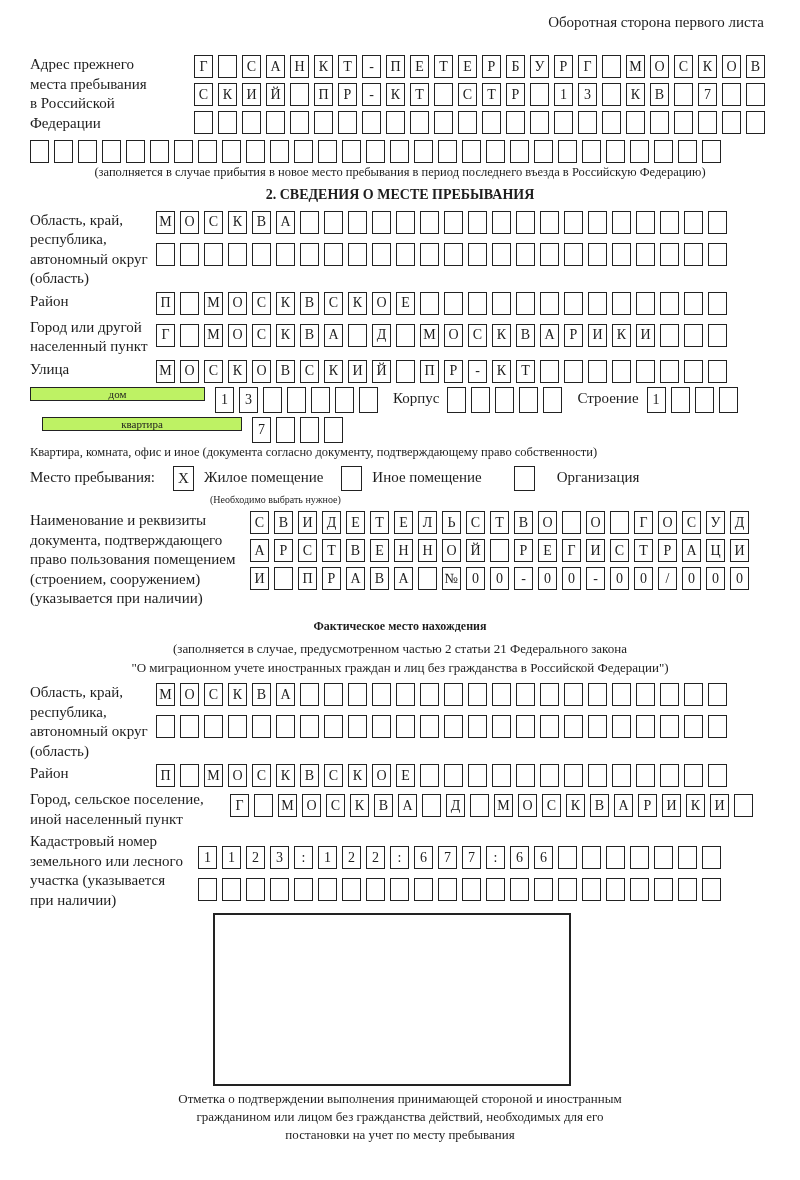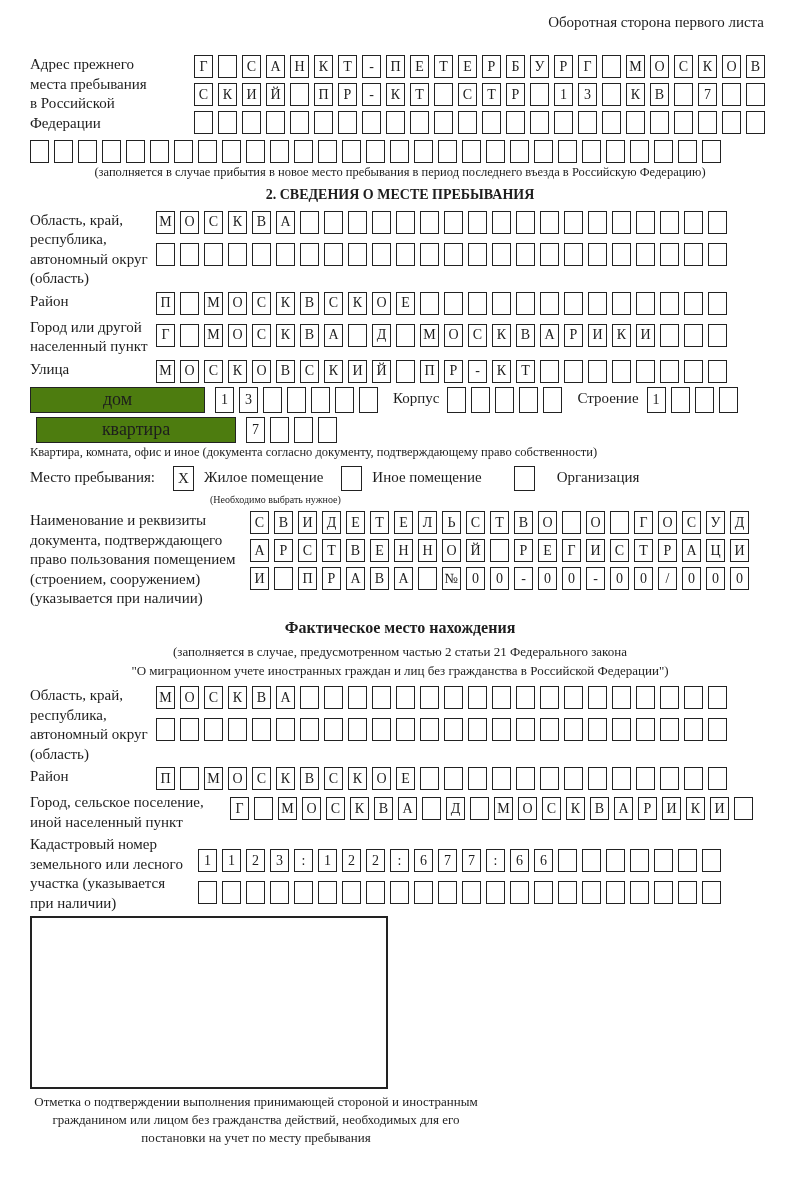--- a/index.html
+++ b/index.html
@@ -34,43 +34,43 @@
   .w220 { width:220px; flex:0 0 220px; }
   .grid { flex:1; }
 
   .fullrow { margin-top:1px; }
   .caption { font-size:12.5px; line-height:1.25; margin:2px 0 4px 0; }
   .center { text-align:center; }
 
   .sec-title { font-size:14px; font-weight:bold; text-align:center; margin:6px 0 8px 0; }
 
   .widebox {
-    border:1.5px solid #222; height:26px;
+    border:1.5px solid #222; height:14px;
     display:flex; align-items:center; justify-content:center;
-    font-size:18px; background:#4d7c0f;
+    font-size:11px; background:#bef264;
   }
   .dombox { width:175px; flex:0 0 175px; margin-right:10px; }
-  .kvbox  { width:200px; flex:0 0 200px; margin-left:6px; margin-right:10px; }
+  .kvbox  { width:200px; flex:0 0 200px; margin-left:12px; margin-right:10px; }
   .ilabel { font-size:15px; padding:3px 8px 0 10px; white-space:nowrap; }
 
   .dom-row, .kv-row { margin-top:4px; margin-bottom:2px; align-items:flex-start; }
   .dom-row .cellrow .cell, .kv-row .cellrow .cell { height:26px; }
 
   .mesto-row { margin-top:6px; }
   .checkbox {
     width:21px; height:25px; border:1.5px solid #222;
     display:inline-flex; align-items:center; justify-content:center;
     font-size:15px; margin:0 10px; background:#fff; flex:0 0 21px;
   }
   .mesto-caption { margin-left:180px; font-size:10px; margin-top:2px; margin-bottom:6px; }
 
-  .fakt-title { font-size:16px; font-weight:bold; text-align:center; margin:10px 0 6px 0; }
+  .fakt-title { font-size:12px; font-weight:bold; text-align:center; margin:10px 0 6px 0; }
   .fakt-cap { font-size:13px; text-align:center; line-height:1.45; }
 
-  .stamp-wrap { display:flex; flex-direction:column; align-items:flex-start; margin-top:2px; }
+  .stamp-wrap { display:flex; flex-direction:column; align-items:center; margin-top:2px; }
   .stamp-box {
     width:358px; height:173px; border:2px solid #222; background:#fff;
     margin-right:16px;
   }
   .stamp-caption {
     width:452px; text-align:center; font-size:13px; line-height:1.35;
     margin-top:4px; margin-right:0;
   }
 </style>
 </head>

